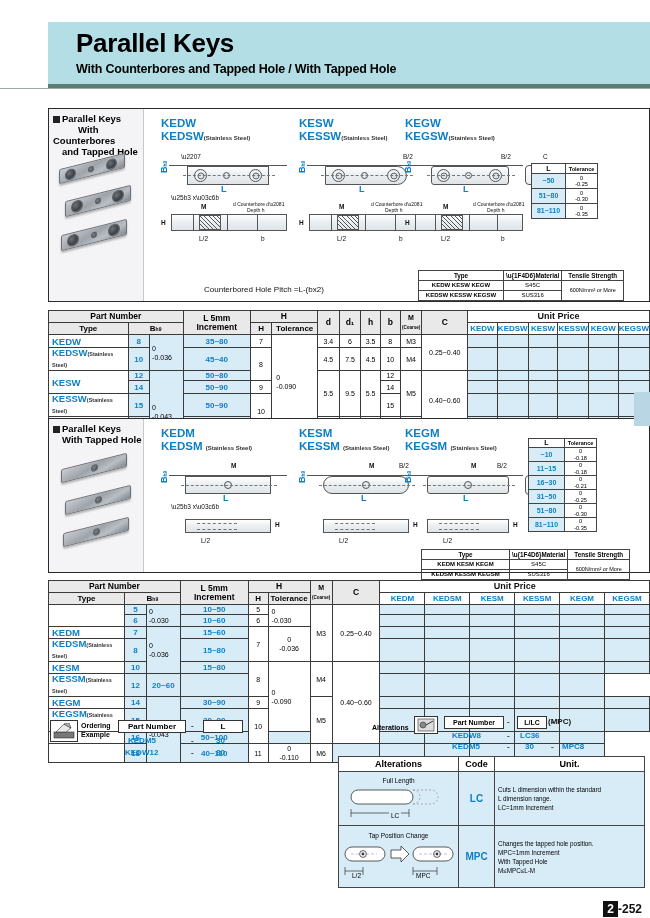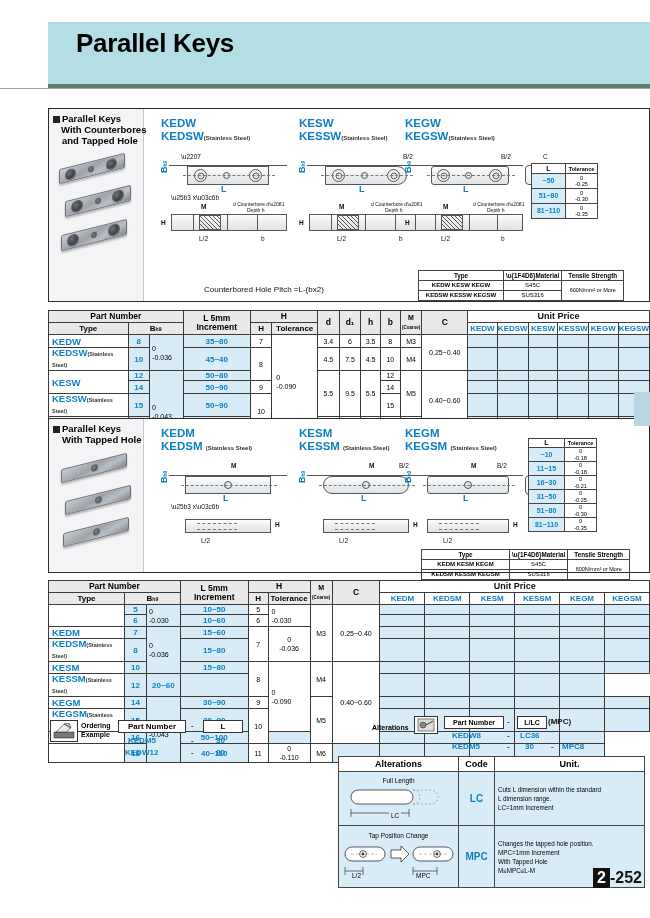--- a/index.html
+++ b/index.html
@@ -163,48 +163,49 @@
   .alttab table { border-collapse:collapse; table-layout:fixed; }
   .alttab td, .alttab th {
     border:.6px solid #444; padding:2px 3px; font-size:7px; vertical-align:middle;
   }
   .alttab th { background:#fff; text-align:center; font-weight:bold; font-size:9px; }
   .alttab td.codec { background:#d8ecf8; text-align:center; color:#0d7fc4; font-weight:bold; font-size:10px; }
   .alttab td.specc { background:#d8ecf8; font-size:6.3px; line-height:9px; }
   .alttab td.figc { background:#d8ecf8; text-align:center; position:relative; }
   .figcap { font-size:6.5px; display:block; margin-bottom:2px; }
   .pagenum {
-    position:absolute; right:8px; bottom:30px;
-    font-size:16px; font-weight:bold; color:#111;
+    position:absolute; right:8px; bottom:1px;
+    font-size:12px; font-weight:bold; color:#111;
   }
   .pagenum .sq {
     display:inline-block; background:#111; color:#fff; padding:1px 4px; margin-right:0px;
   }
   .sidetab {
     position:absolute; right:0px; top:392px; width:16px; height:34px;
     background:#b9d6e4;
   }
   .rightrule { position:absolute; right:0; top:0; width:1px; height:918px; background:#fff; }
 </style>
 </head>
 <body>
 
 <div class="rightrule"></div>
 
 <div class="pagehead">
   <div class="title">Parallel Keys</div>
+  <div class="subtitle">With Counterbores and Tapped Hole / With Tapped Hole</div>
 </div>
 <div class="headrule"></div>
 
 <div class="panel" style="left:48px; top:108px; width:602px; height:194px;">
 
   <div class="photo-col" style="left:0; top:0; width:95px; height:192px;">
     <div class="sec-label" style="left:4px; top:4px;">
       <span class="sq"></span><span>Parallel Keys</span><br>
-      <span style="margin-left:8px;">With Counterbores</span><br>
+      <span style="margin-left:25px;">With Counterbores</span><br>
       <span style="margin-left:9px;">and Tapped Hole</span>
     </div>
 
     <div class="key3d" style="left:10px; top:52px; width:66px; height:15px;">
       <div class="hole" style="left:5px; width:11px; height:11px;"></div>
       <div class="hole small" style="left:28px; width:6px; height:6px;"></div>
       <div class="hole" style="left:46px; width:11px; height:11px;"></div>
     </div>
     <div class="key3d" style="left:16px; top:84px; width:66px; height:16px;">
       <div class="hole" style="left:5px; width:12px; height:12px;"></div>

